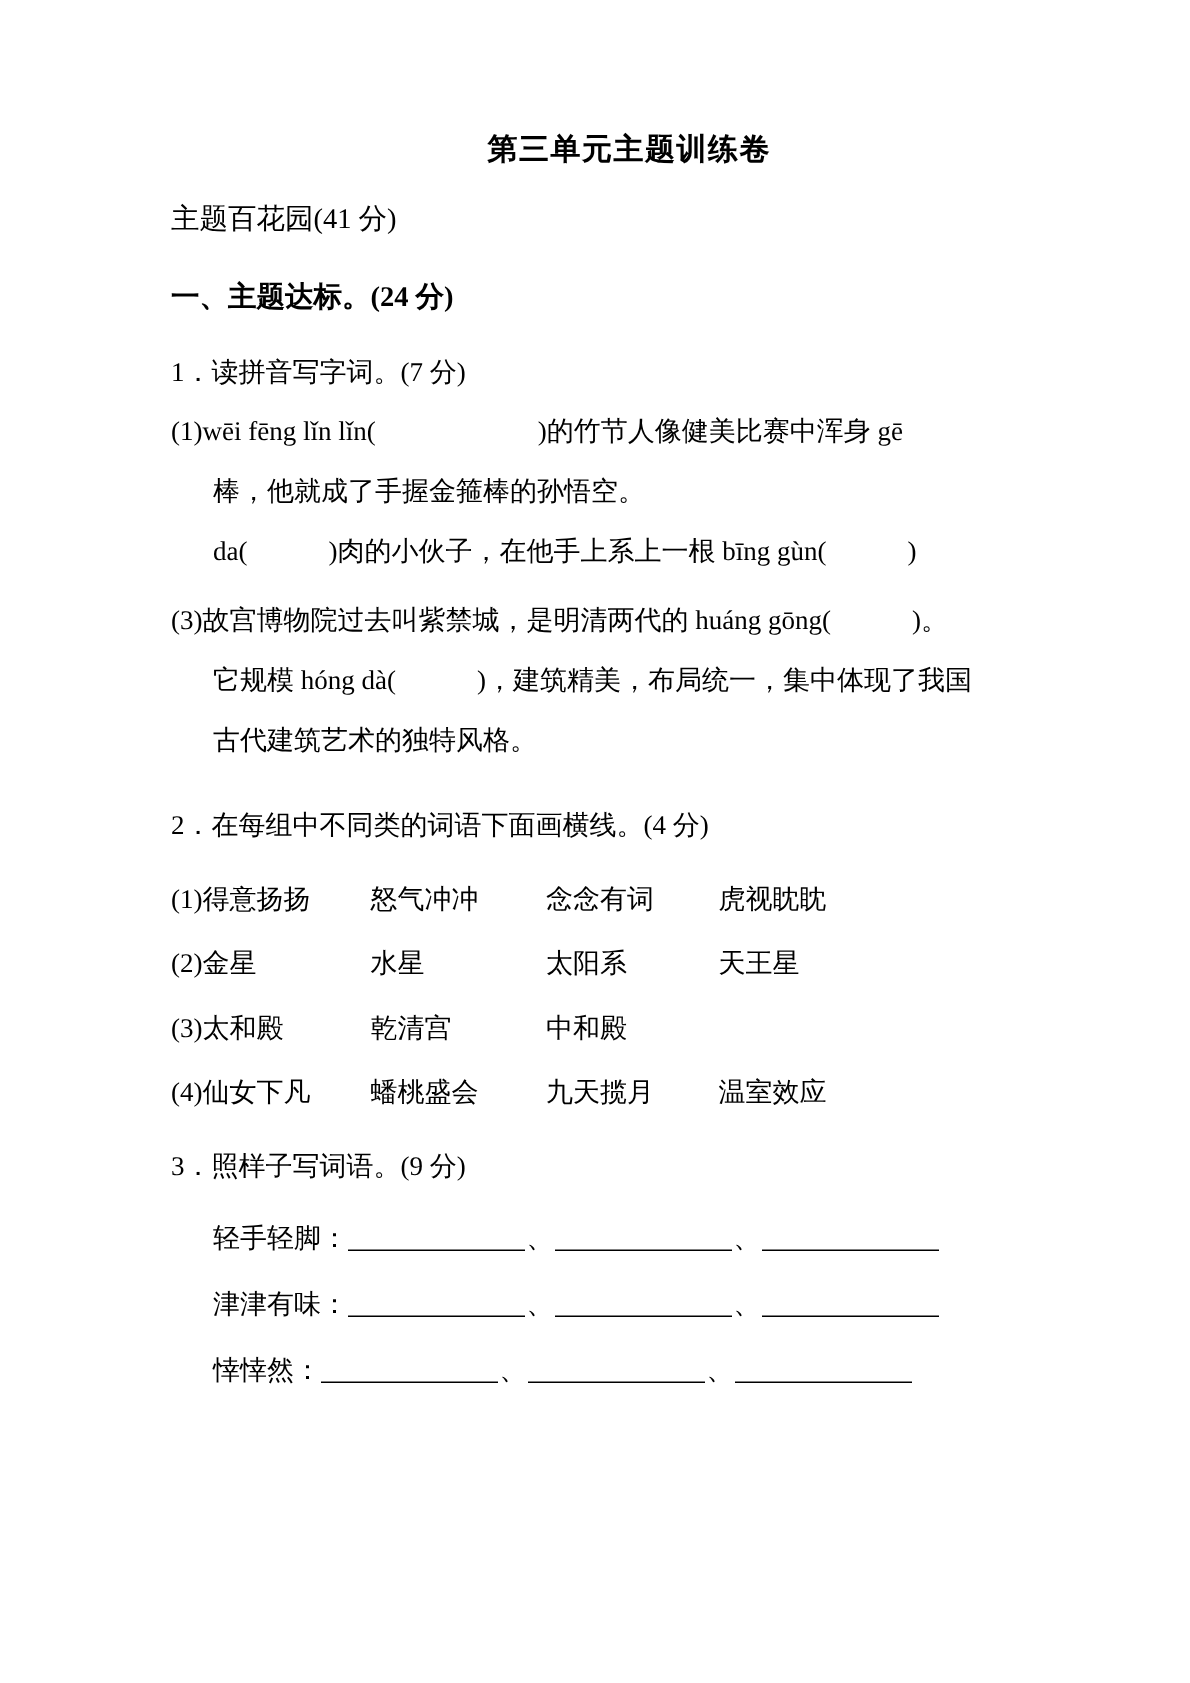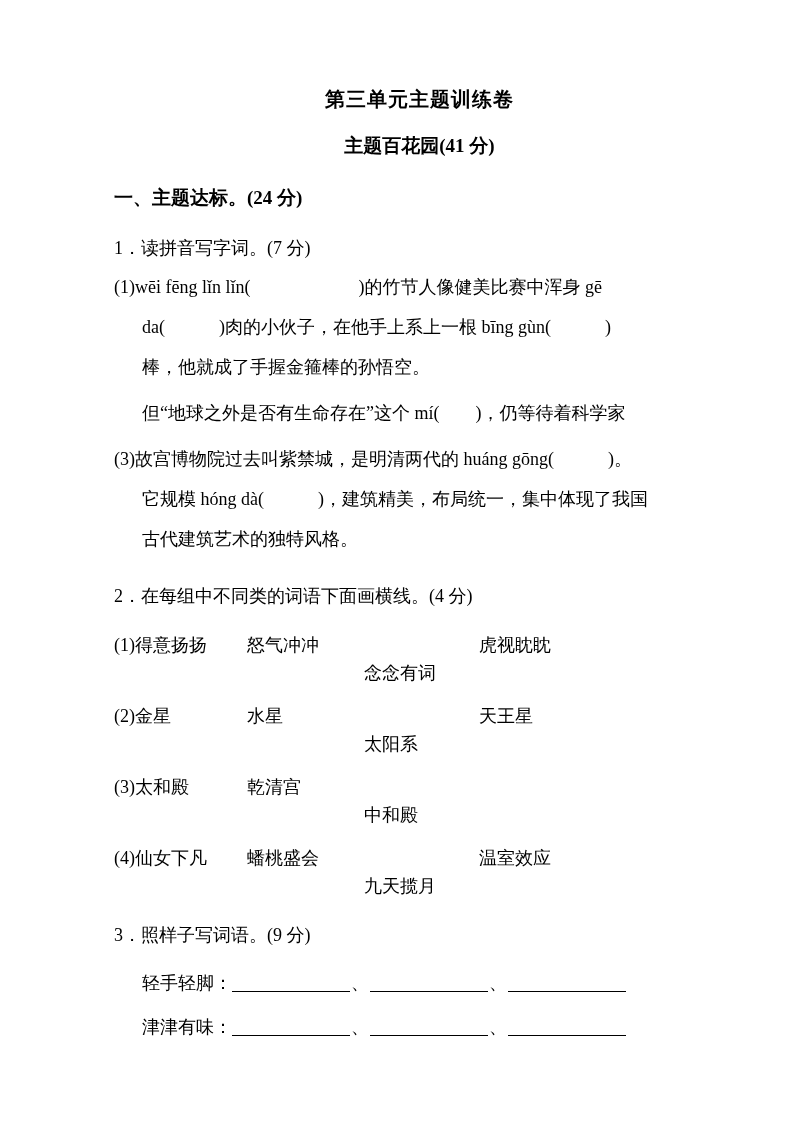--- a/index.html
+++ b/index.html
@@ -17,23 +17,21 @@
     padding: 86px 68px 0 114px;
   }
   .title {
     font-size: 20px;
     font-weight: 700;
     text-align: center;
     letter-spacing: 1px;
   }
   .subtitle {
     font-size: 19px;
-    text-align: center;
     margin-top: 20px;
-    font-weight: bold;
   }
   .sec-heading {
     font-size: 19px;
     font-weight: 700;
     margin-top: 26px;
   }
   .stem {
     font-size: 18px;
     margin-top: 24px;
     line-height: 26px;
@@ -48,21 +46,21 @@
   .word-row {
     display: flex;
     font-size: 18px;
     line-height: 24px;
     margin-top: 19px;
     white-space: nowrap;
   }
   .word-row.first { margin-top: 24px; }
   .cell.c1 { width: 133px; }
   .cell.c2 { width: 117px; }
-  .cell.c3 { width: 115px; margin-top: 28px; }
+  .cell.c3 { width: 115px; }
   .cell.c4 { flex: 1; }
   .fill-line {
     font-size: 18px;
     line-height: 26px;
     margin-top: 18px;
     padding-left: 28px;
     white-space: nowrap;
   }
   .fill-line.first { margin-top: 22px; }
   .blank {
@@ -81,26 +79,25 @@
 
   <div class="title">第三单元主题训练卷</div>
   <div class="subtitle">主题百花园(41 分)</div>
 
   <div class="sec-heading">一、主题达标。(24 分)</div>
 
   <div class="stem">1．读拼音写字词。(7 分)</div>
 
   <div class="part">
     <div class="line">(1)wēi fēng lǐn lǐn(　　　　　　)的竹节人像健美比赛中浑身 gē</div>
+    <div class="line cont">棒，他就成了手握金箍棒的孙悟空。</div>
     <div class="line cont">da(　　　)肉的小伙子，在他手上系上一根 bīng gùn(　　　)</div>
-    <div class="line cont">棒，他就成了手握金箍棒的孙悟空。</div>
   </div>
 
   <div class="part">
-    <div class="line cont">但“地球之外是否有生命存在”这个 mí(　　)，仍等待着科学家</div>
   </div>
 
   <div class="part">
     <div class="line">(3)故宫博物院过去叫紫禁城，是明清两代的 huáng gōng(　　　)。</div>
     <div class="line cont">它规模 hóng dà(　　　)，建筑精美，布局统一，集中体现了我国</div>
     <div class="line cont">古代建筑艺术的独特风格。</div>
   </div>
 
   <div class="stem">2．在每组中不同类的词语下面画横线。(4 分)</div>
 
@@ -134,14 +131,17 @@
   <div class="stem">3．照样子写词语。(9 分)</div>
 
   <div class="fill-line first">
     <span class="fill-label">轻手轻脚：</span><span class="blank"></span><span class="sep">、</span><span class="blank"></span><span class="sep">、</span><span class="blank"></span>
   </div>
 
   <div class="fill-line">
     <span class="fill-label">津津有味：</span><span class="blank"></span><span class="sep">、</span><span class="blank"></span><span class="sep">、</span><span class="blank"></span>
   </div>
 
+  <div class="fill-line">
+    <span class="fill-label">悻悻然：</span><span class="blank"></span><span class="sep">、</span><span class="blank"></span><span class="sep">、</span><span class="blank"></span>
+  </div>
 
 </div>
 
 </body></html>

